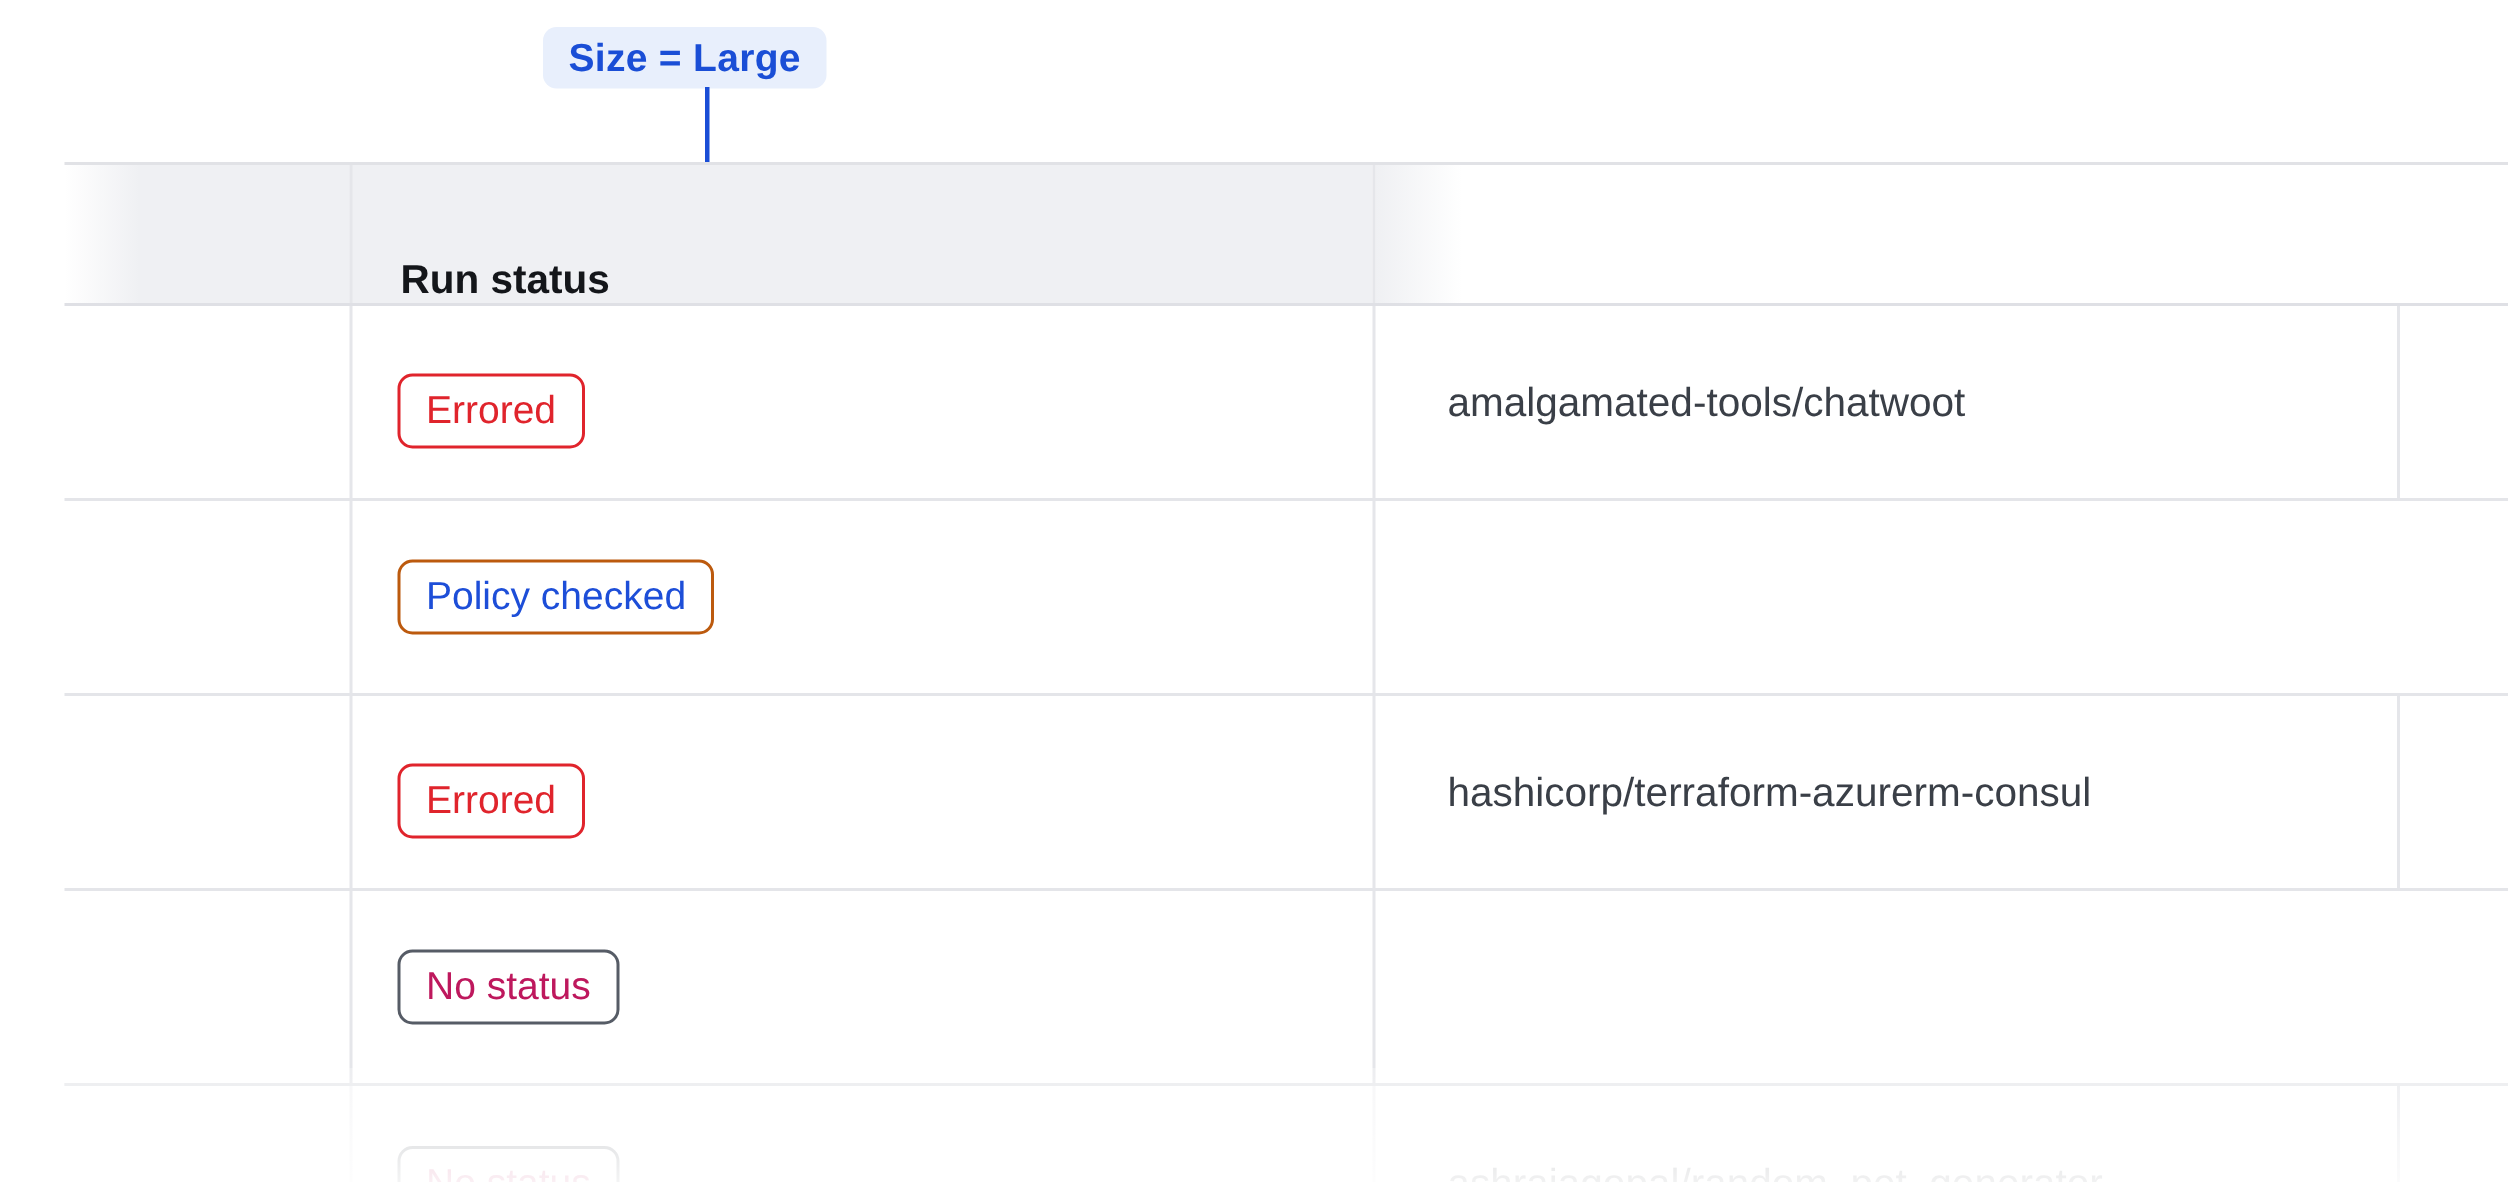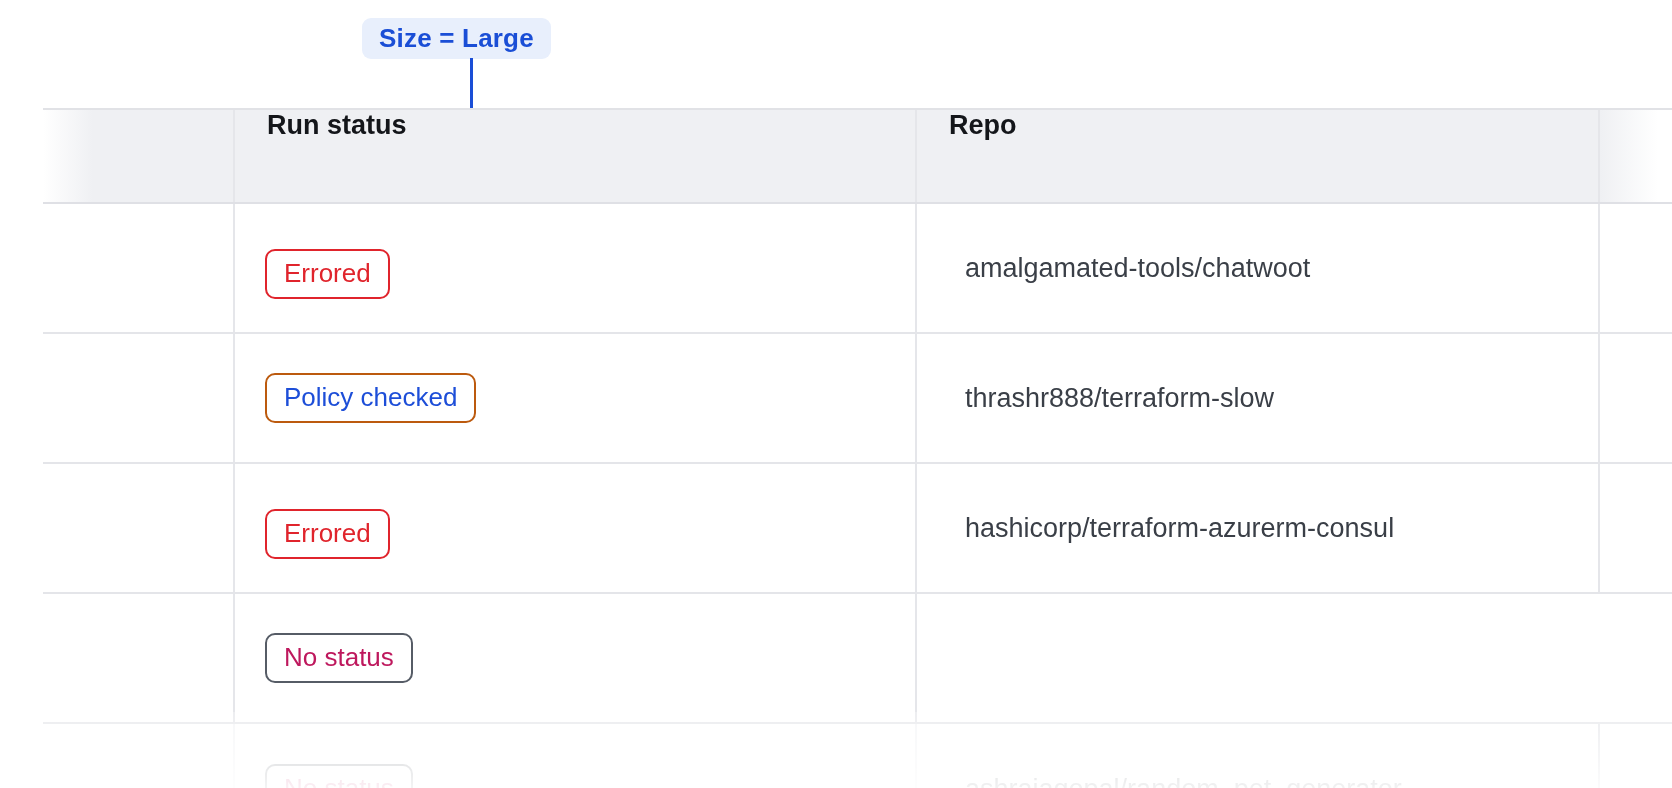--- a/index.html
+++ b/index.html
@@ -17,21 +17,21 @@
     font-size:26px; font-weight:600; letter-spacing:.2px;
   }
   .callout-line { position:absolute; left:470px; top:58px; width:3px; height:202px; }
   .callout-dot  { position:absolute; left:464px; top:259px; width:15px; height:15px; border-radius:50%; }
 
   
   .table { position:absolute; left:43px; top:108px; width:1629px; }
   .trow { display:grid; grid-template-columns:190px 682px 683px 74px; }
 
   .header-row { height:92px; border-top:2px solid #e1e2e6; border-bottom:2px solid #dfe0e5; box-sizing:content-box; }
-  .hcell { background:#eff0f3; display:flex; align-items:flex-start; }
+  .hcell { background:#eff0f3; display:flex; align-items:flex-end; }
   .hcell.c1 { background:linear-gradient(to right, rgba(239,240,243,0) 0px, #eff0f3 50px); }
   .hcell.c4 { background:linear-gradient(to right, #eff0f3 0px, rgba(239,240,243,0) 58px); }
   .hlabel { font-size:27px; font-weight:700; color:#14161a; padding-left:32px; }
 
   .body-row { height:128px; border-bottom:2px solid #e4e5e9; }
   .body-row.partial { height:130px; border-bottom:none; }
   .bcell { display:flex; align-items:center; background:#ffffff; }
   .c2, .c3, .c4 { border-left:2px solid #e5e6ea; }
   .partial .bcell { background:transparent; }
 
@@ -64,44 +64,38 @@
   <div class="callout-line" style="background: rgb(26, 78, 214);"></div>
   <div class="callout-dot" style="background: rgb(26, 78, 214);"></div>
 
   <div class="table">
 
     <div class="trow header-row">
       <div class="hcell c1"></div>
       <div class="hcell c2">
         <span class="hlabel">Run status</span>
       </div>
-      <div class="hcell c3">
-        <span class="hlabel">Repo</span>
-      </div>
       <div class="hcell c4"></div>
     </div>
 
     <div class="trow body-row">
       <div class="bcell c1"></div>
       <div class="bcell c2">
         <span class="badge errored">Errored</span>
       </div>
       <div class="bcell c3">
         <span class="repo">amalgamated-tools/chatwoot</span>
       </div>
       <div class="bcell c4"></div>
     </div>
 
     <div class="trow body-row">
       <div class="bcell c1"></div>
       <div class="bcell c2">
         <span class="badge policy-checked">Policy checked</span>
-      </div>
-      <div class="bcell c3">
-        <span class="repo">thrashr888/terraform-slow</span>
       </div>
       <div class="bcell c4"></div>
     </div>
 
     <div class="trow body-row">
       <div class="bcell c1"></div>
       <div class="bcell c2">
         <span class="badge errored">Errored</span>
       </div>
       <div class="bcell c3">

